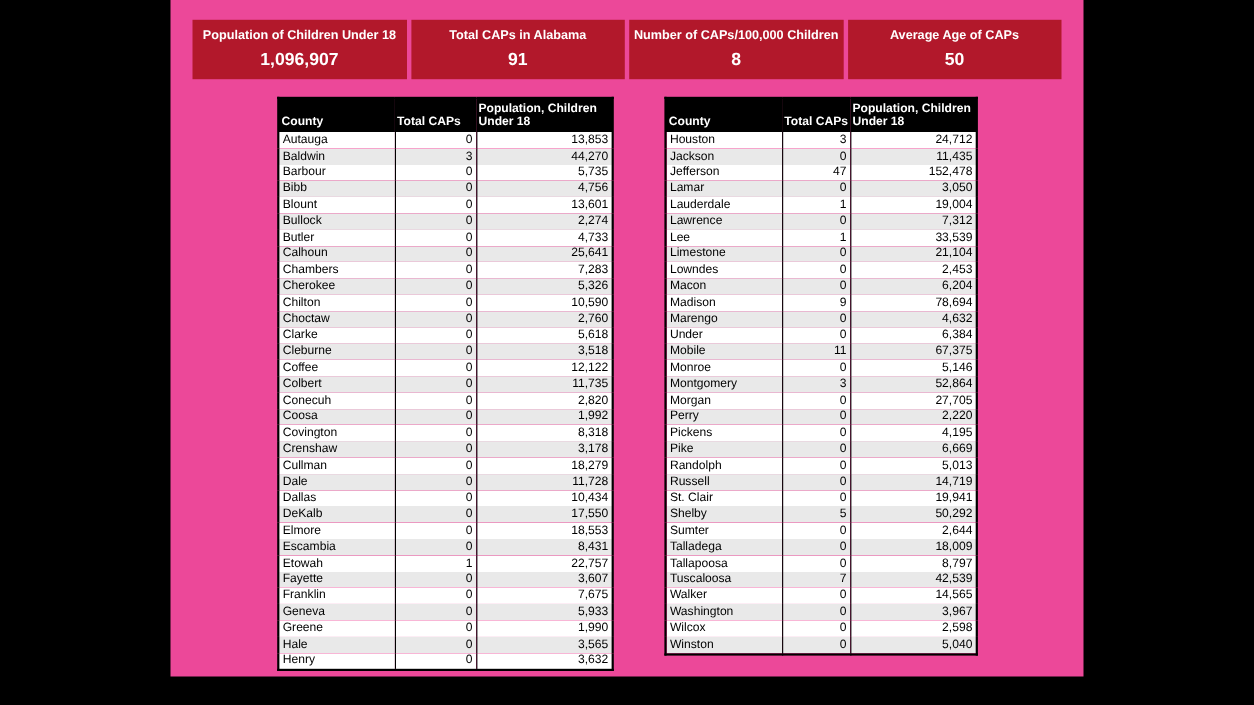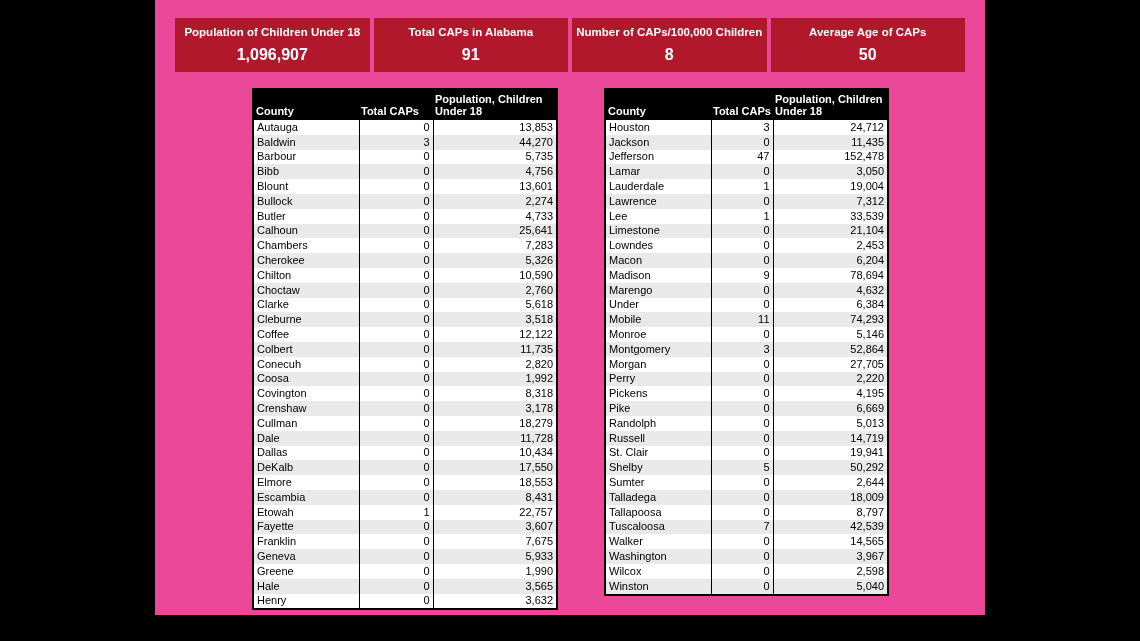--- a/index.html
+++ b/index.html
@@ -346,21 +346,21 @@
             <td class="num">4,632</td>
           </tr>
           <tr>
             <td class="county">Under</td>
             <td class="num">0</td>
             <td class="num">6,384</td>
           </tr>
           <tr>
             <td class="county">Mobile</td>
             <td class="num">11</td>
-            <td class="num">74,293</td>
+            <td class="num">67,375</td>
           </tr>
           <tr>
             <td class="county">Monroe</td>
             <td class="num">0</td>
             <td class="num">5,146</td>
           </tr>
           <tr>
             <td class="county">Montgomery</td>
             <td class="num">3</td>
             <td class="num">52,864</td>

